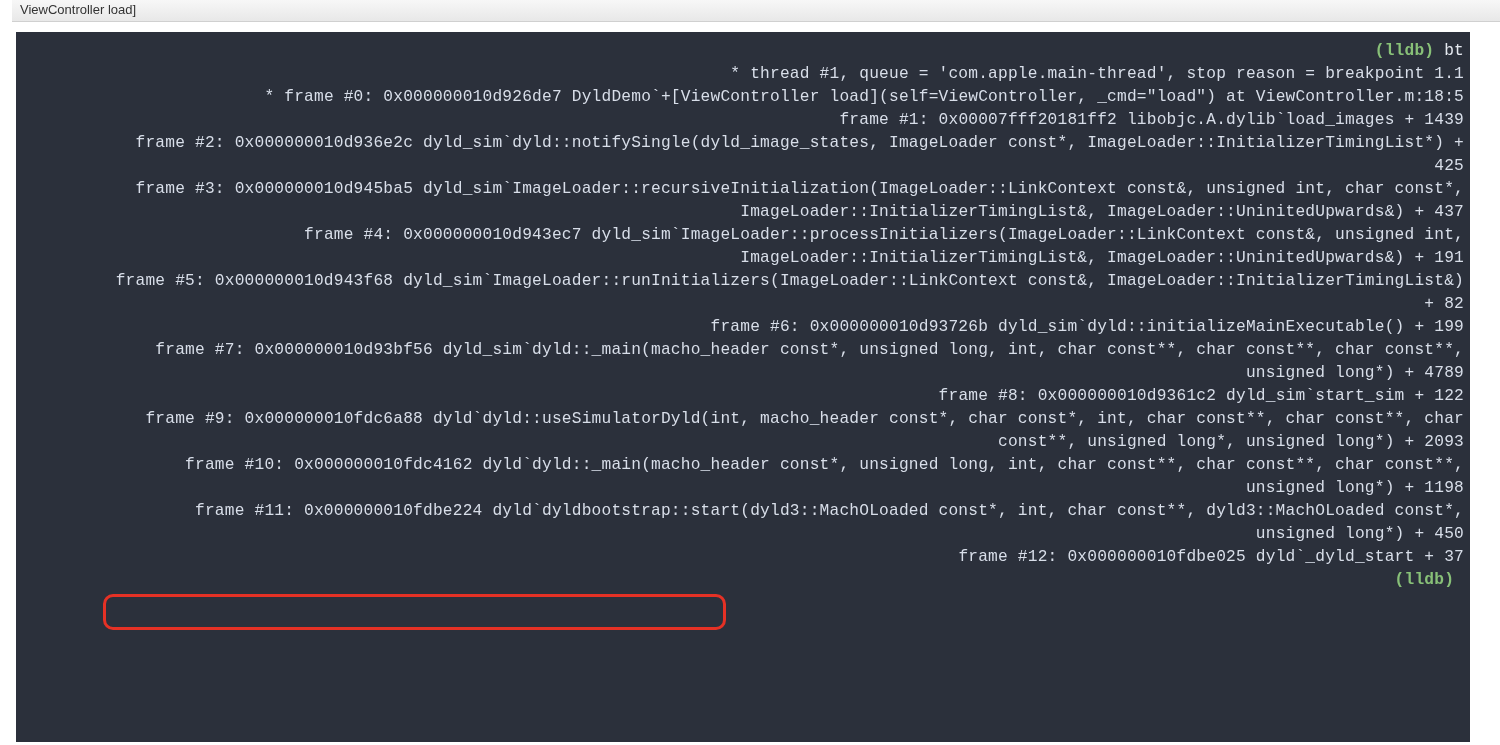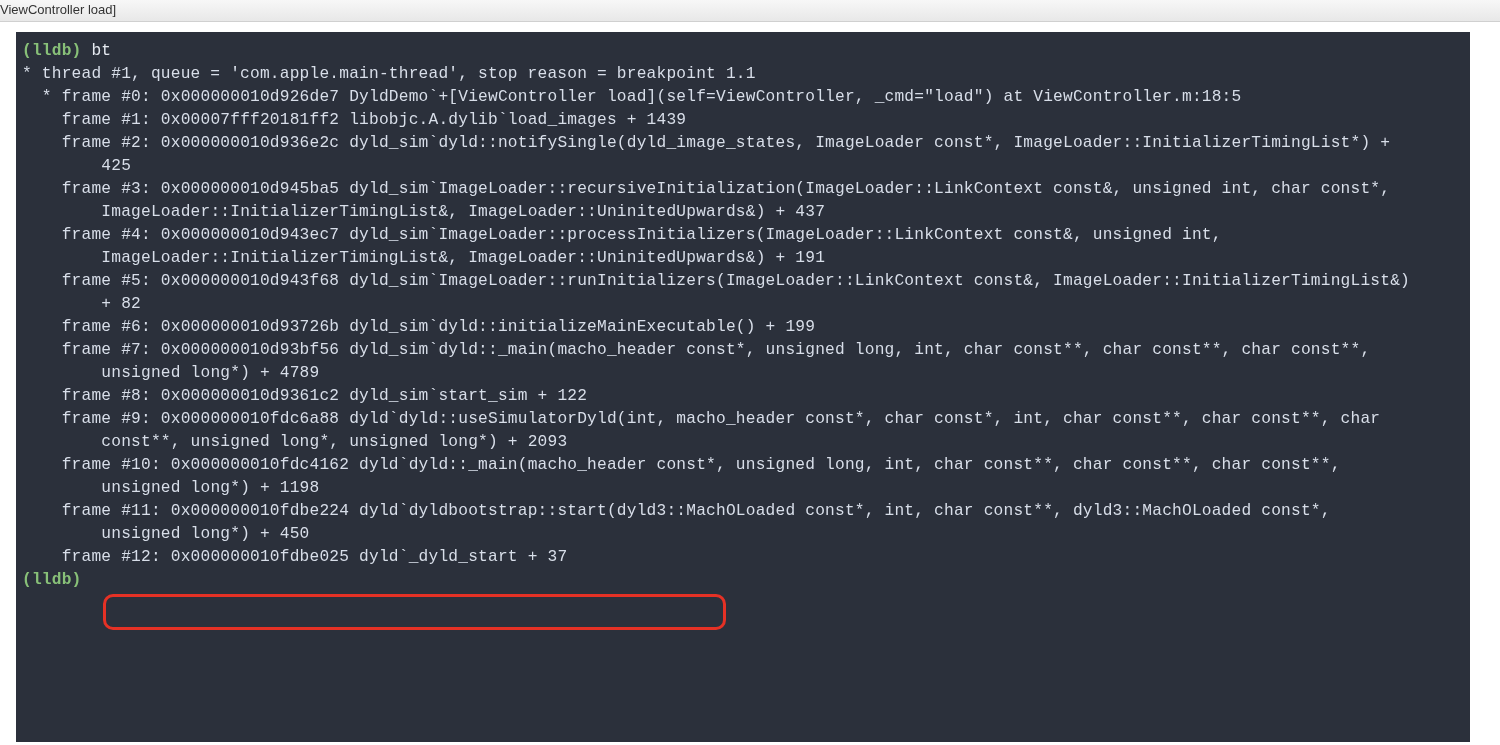--- a/index.html
+++ b/index.html
@@ -11,24 +11,25 @@
       width: 1500px;
       height: 745px;
       background: #ffffff;
       font-family: Menlo, Monaco, "Courier New", monospace;
       overflow: hidden;
     }
     .title-bar {
       height: 22px;
       background: linear-gradient(to bottom, #f7f7f7, #e8e8e8);
       border-bottom: 1px solid #d0d0d0;
-      padding: 2px 0;
+      padding: 2px 8px;
       font-size: 13px;
       font-family: -apple-system, Helvetica, Arial, sans-serif;
       color: #333;
+      margin-left: 12px;
     }
     .console-wrapper {
       background: #ffffff;
       padding: 10px 16px 0 16px;
       height: calc(100% - 22px);
     }
     .console {
       background: #2b303b;
       width: 1454px;
       height: 710px;
@@ -58,21 +59,21 @@
     }
   </style>
 </head>
 <body>
 
 <div class="title-bar">
   <span>ViewController load]</span>
 </div>
 
 <div class="console-wrapper">
-  <div class="console" style="position:relative;">
+  <div class="console" style="position:relative;text-align:right;">
     <pre><span class="prompt-green">(lldb)</span> <span class="cmd-white">bt</span>
 <span>* thread #1, queue = 'com.apple.main-thread', stop reason = breakpoint 1.1</span>
 <span id="frames-block">  * frame #0: 0x000000010d926de7 DyldDemo`+[ViewController load](self=ViewController, _cmd="load") at ViewController.m:18:5
     frame #1: 0x00007fff20181ff2 libobjc.A.dylib`load_images + 1439
     frame #2: 0x000000010d936e2c dyld_sim`dyld::notifySingle(dyld_image_states, ImageLoader const*, ImageLoader::InitializerTimingList*) +
         425
     frame #3: 0x000000010d945ba5 dyld_sim`ImageLoader::recursiveInitialization(ImageLoader::LinkContext const&amp;, unsigned int, char const*,
         ImageLoader::InitializerTimingList&amp;, ImageLoader::UninitedUpwards&amp;) + 437
     frame #4: 0x000000010d943ec7 dyld_sim`ImageLoader::processInitializers(ImageLoader::LinkContext const&amp;, unsigned int,
         ImageLoader::InitializerTimingList&amp;, ImageLoader::UninitedUpwards&amp;) + 191

